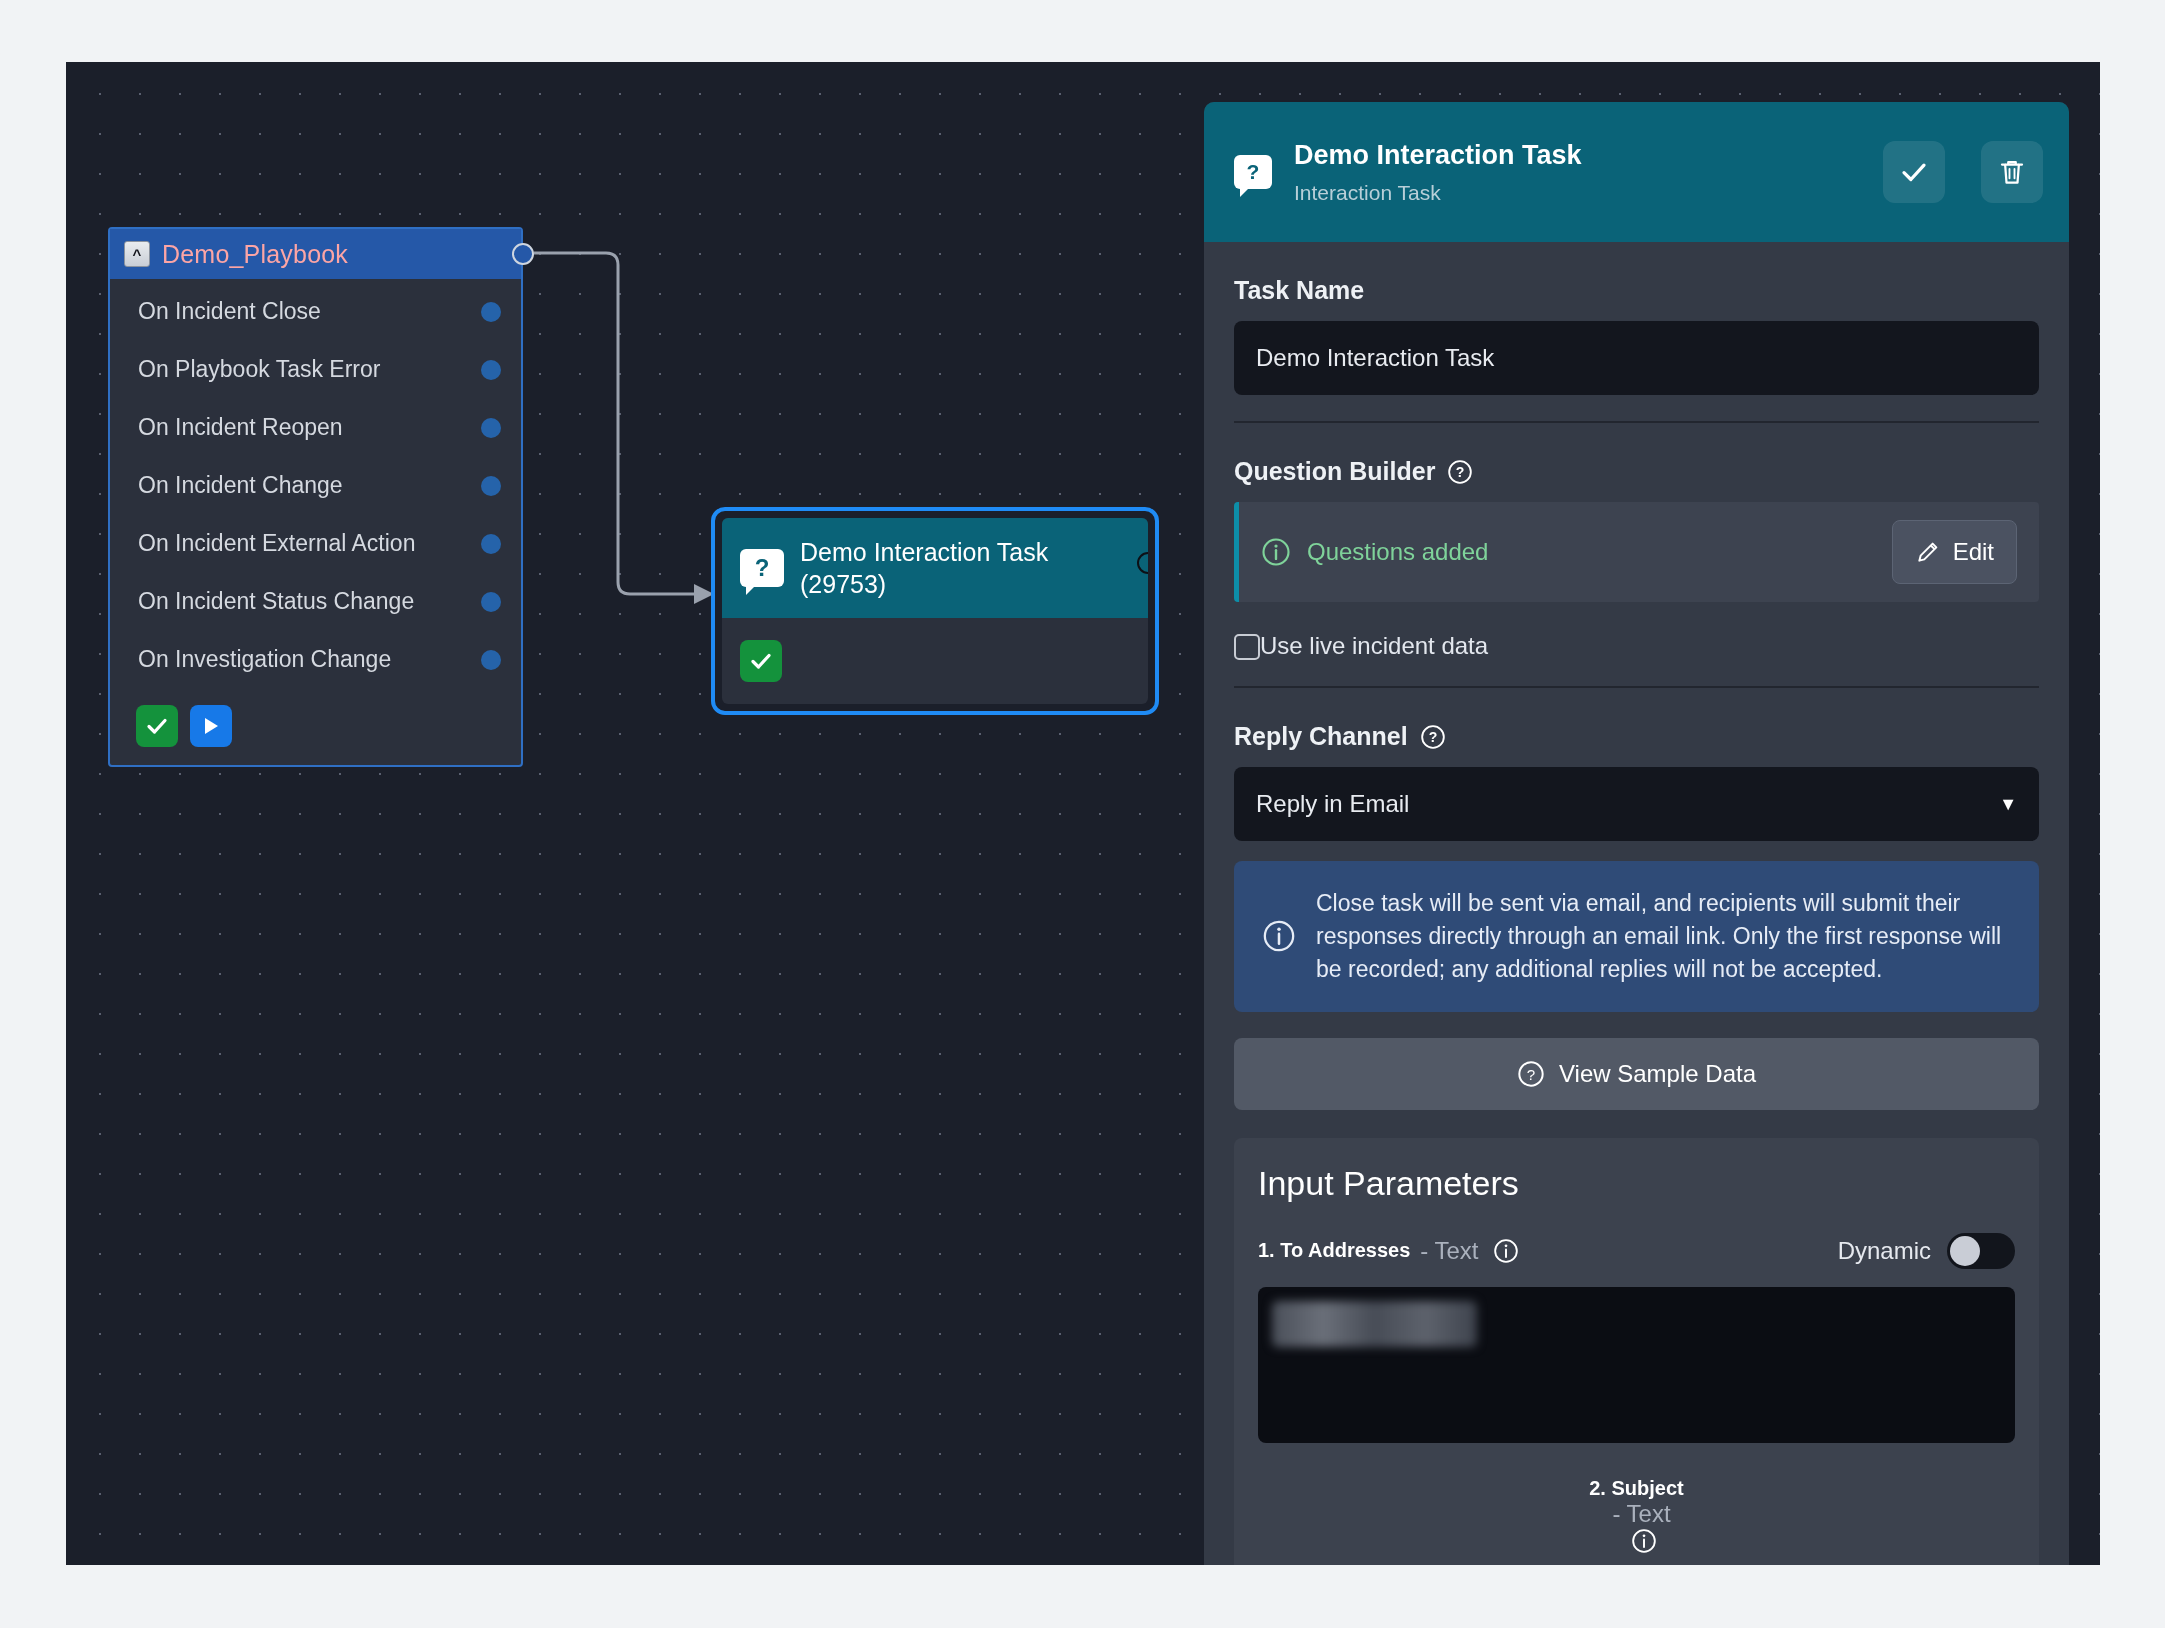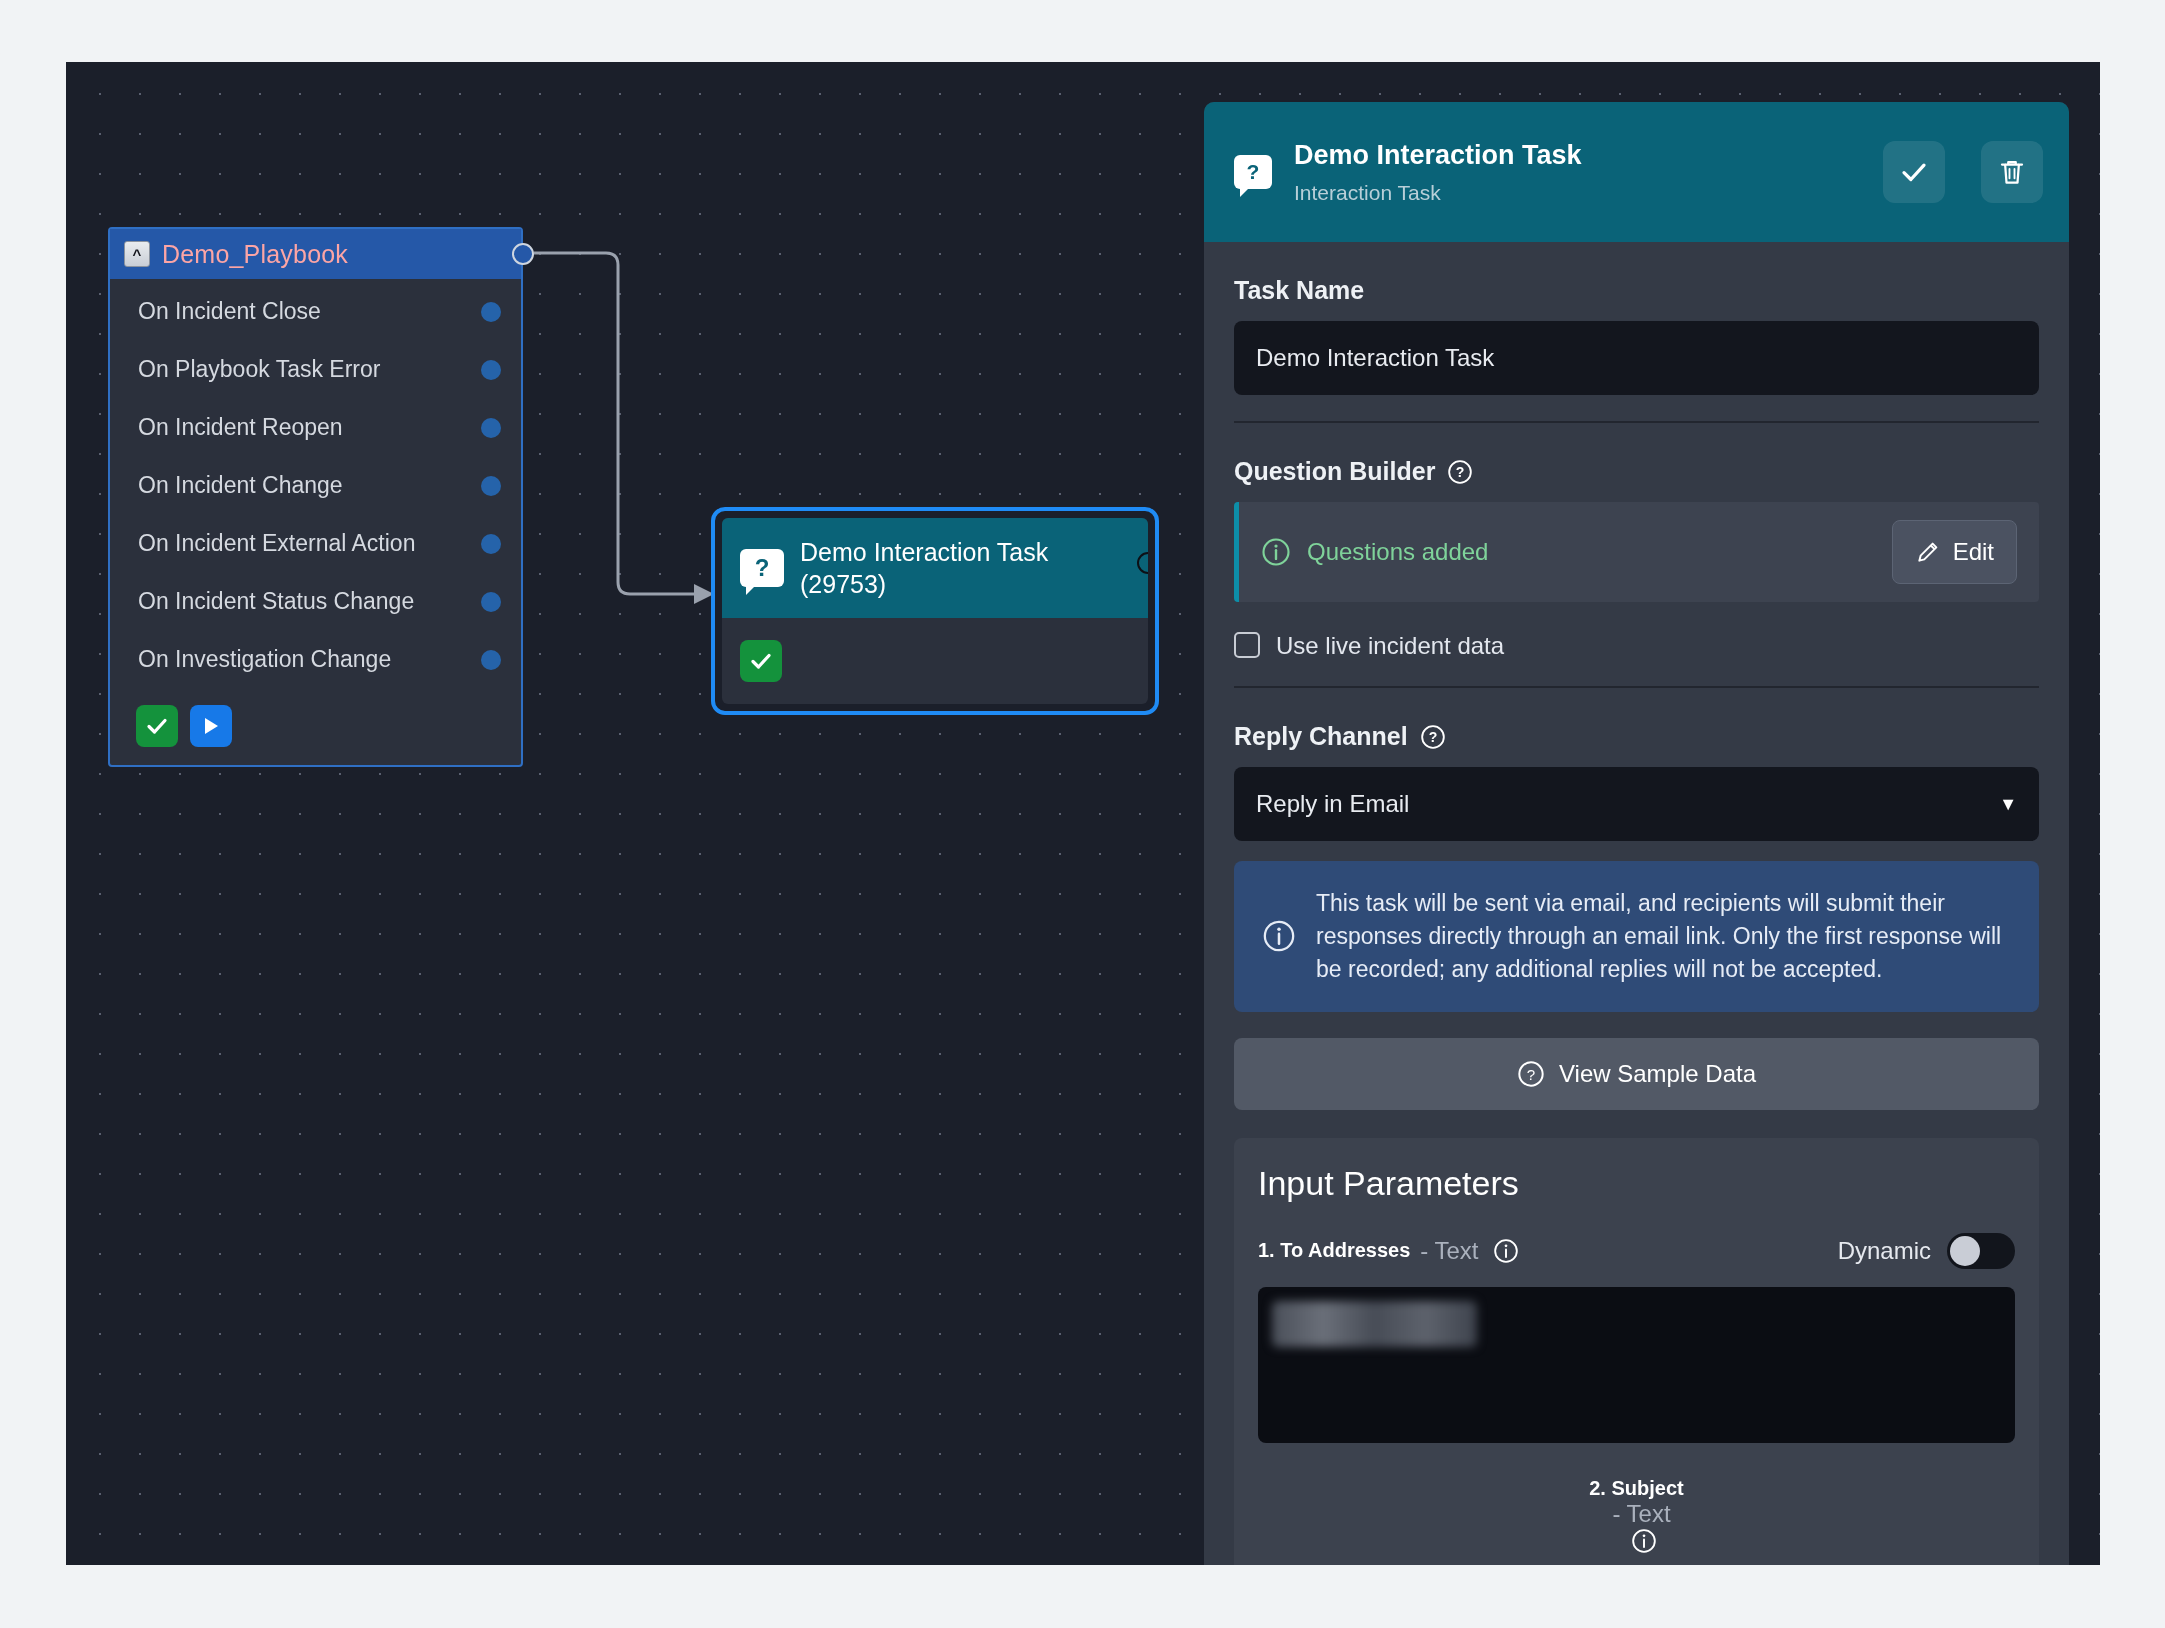--- a/index.html
+++ b/index.html
@@ -192,21 +192,21 @@
   .qb-text{color:#7fd39a;font-size:24px;flex:1;}
   .edit-btn{
     background:#4b5261;
     border:1px solid #5c6474;
     border-radius:8px;
     height:62px;
     display:flex;align-items:center;gap:12px;
     padding:0 22px;
     color:#ffffff;font-size:24px;
   }
-  .checkrow{display:flex;align-items:flex-start;gap:16px;margin:30px 0 4px;}
+  .checkrow{display:flex;align-items:flex-end;gap:0;margin:30px 0 4px;}
   .checkbox{
     width:26px;height:26px;
     border:2px solid #c8ccd4;
     border-radius:5px;
     box-sizing:border-box;
   }
   .checkrow span{color:#e3e7ee;font-size:24px;}
 
   .info-banner{
     background:#2f4b77;
@@ -425,21 +425,21 @@
           <span>Reply in Email</span>
           <span class="caret">▼</span>
         </div>
 
         <div class="info-banner">
           <svg width="34" height="34" viewBox="0 0 24 24" style="flex:none;">
             <circle cx="12" cy="12" r="10" fill="none" stroke="#e6ecf6" stroke-width="1.6"></circle>
             <circle cx="12" cy="7.2" r="1.25" fill="#e6ecf6"></circle>
             <path d="M12 10.5 V17.5" stroke="#e6ecf6" stroke-width="1.8" stroke-linecap="round"></path>
           </svg>
-          <p>This task will be sent via email, and recipients will submit their responses directly through an email link. Only the first response will be recorded; any additional replies will not be accepted.</p>
+          <p>Close task will be sent via email, and recipients will submit their responses directly through an email link. Only the first response will be recorded; any additional replies will not be accepted.</p>
         </div>
 
         <div class="sample-btn">
           <svg width="28" height="28" viewBox="0 0 24 24">
             <circle cx="12" cy="12" r="10" fill="none" stroke="#ffffff" stroke-width="1.7"></circle>
             <text x="12" y="17" text-anchor="middle" font-size="13" fill="#ffffff" font-family="Liberation Sans, sans-serif">?</text>
           </svg>
           <span>View Sample Data</span>
         </div>
 

